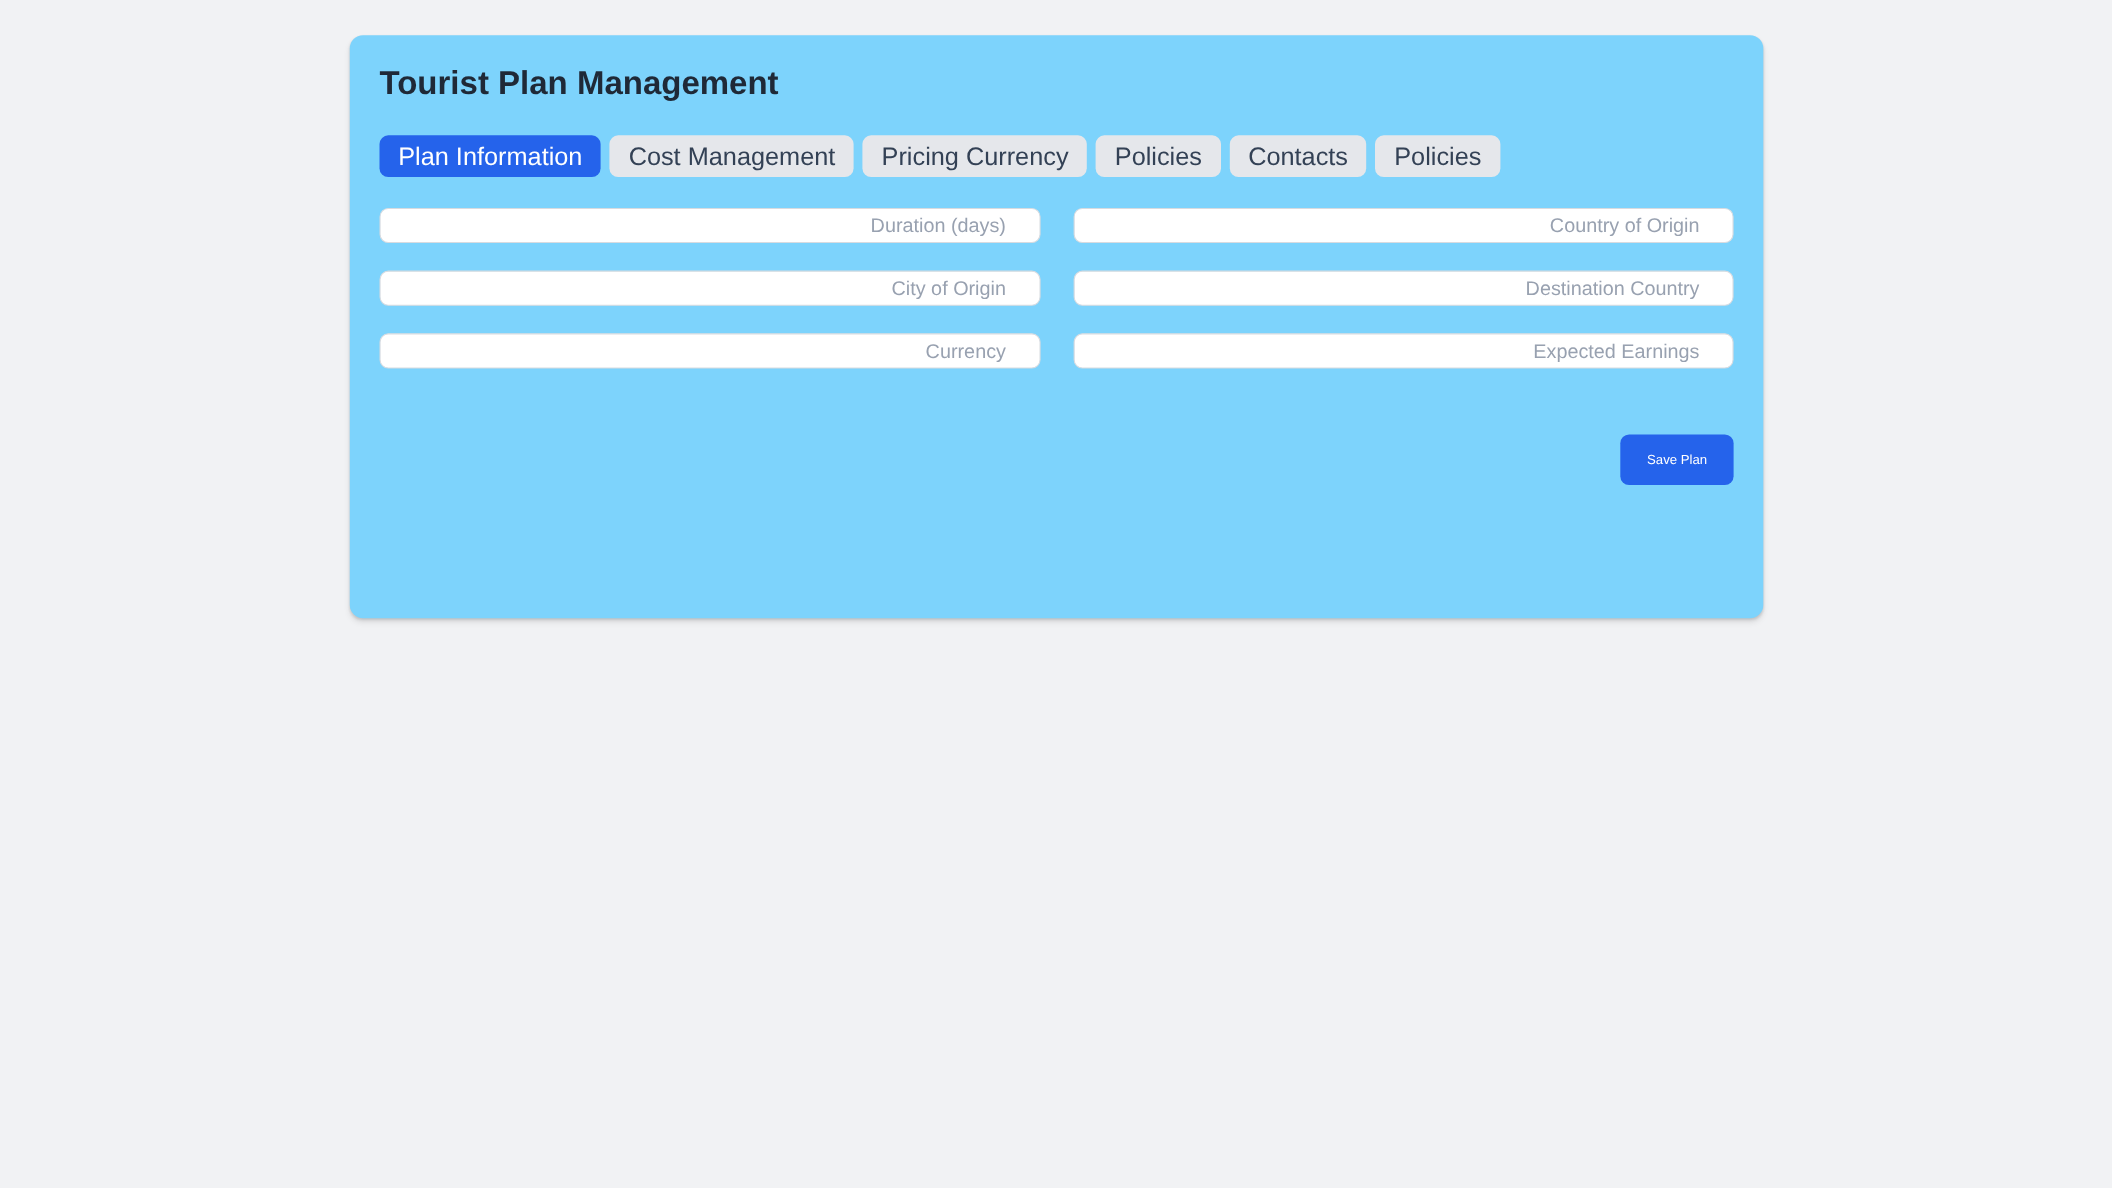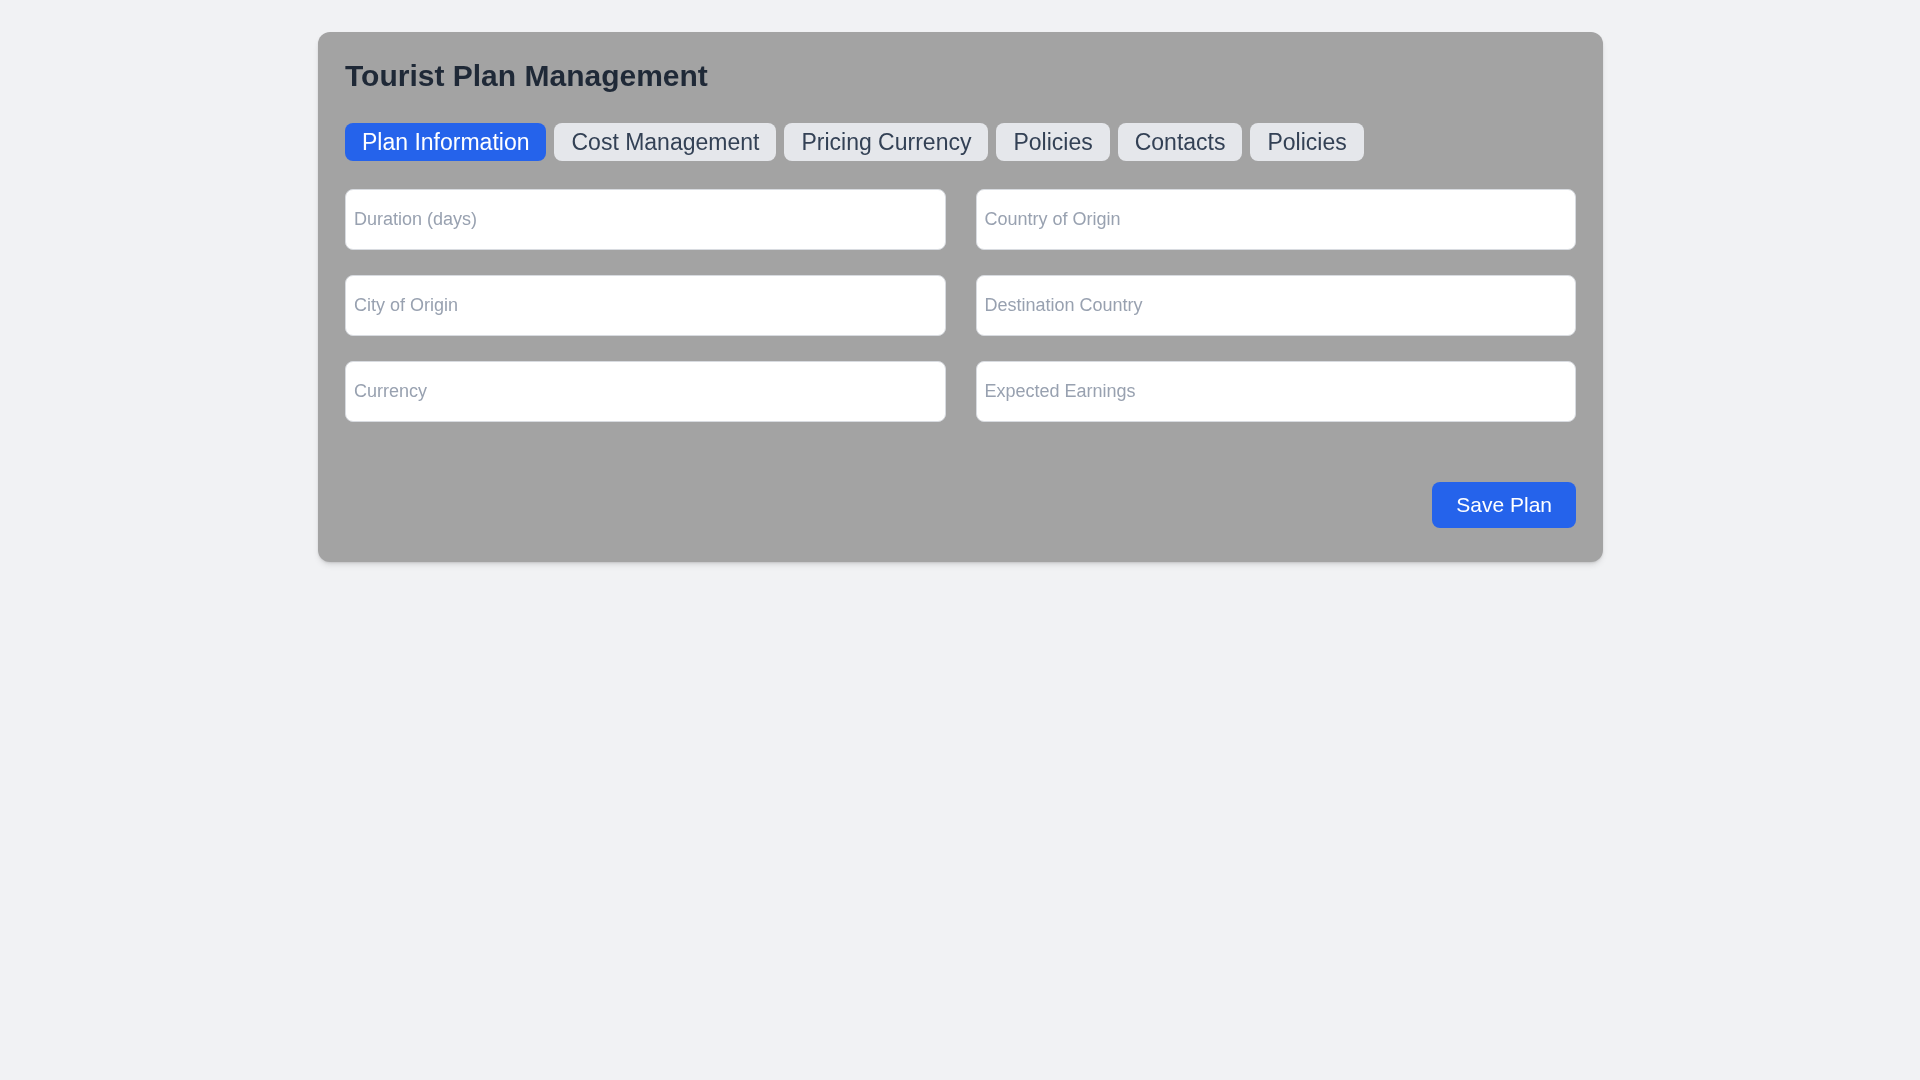--- a/index.html
+++ b/index.html
@@ -9,21 +9,21 @@
     background: #f1f2f4;
     font-family: "Liberation Sans", sans-serif;
     overflow: hidden;
   }
   .card {
     position: absolute;
     left: 318px;
     top: 32px;
     width: 1285px;
     min-height: 530px;
-    background: #a3a3a3;
+    background: #7dd3fc;
     border-radius: 12px;
     box-shadow: 0 4px 6px -1px rgba(0,0,0,0.10), 0 2px 4px -2px rgba(0,0,0,0.10), 0 1px 2px rgba(0,0,0,0.06);
     padding: 26px 27px 24px 27px;
   }
   .card-title {
     font-size: 30px;
     line-height: 36px;
     font-weight: 700;
     color: #1f2937;
   }
@@ -50,49 +50,50 @@
     color: #ffffff;
   }
   .form-grid {
     margin-top: 28px;
     display: grid;
     grid-template-columns: 1fr 1fr;
     column-gap: 30px;
     row-gap: 25px;
   }
   .field {
-    height: 61px;
+    height: 32px;
     width: 100%;
     border: 1px solid #d8dbe0;
     border-radius: 8px;
-    padding: 0 8px;
+    padding: 0 30px;
     font-family: "Liberation Sans", sans-serif;
     font-size: 18px;
     color: #1f2937;
     background: #ffffff;
     outline: none;
+    text-align: right;
   }
   .field::placeholder {
     color: #98a1b0;
     opacity: 1;
   }
   .actions {
     margin-top: 35px;
     display: flex;
     justify-content: flex-end;
   }
   .save-btn {
     height: 46px;
     padding: 0 24px;
     background: #2563eb;
     color: #ffffff;
     border: none;
     border-radius: 8px;
     font-family: "Liberation Sans", sans-serif;
-    font-size: 21px;
+    font-size: 12px;
     cursor: pointer;
   }
 </style>
 </head>
 <body>
 
 <div class="card">
 
   <h1 class="card-title">Tourist Plan Management</h1>
 

